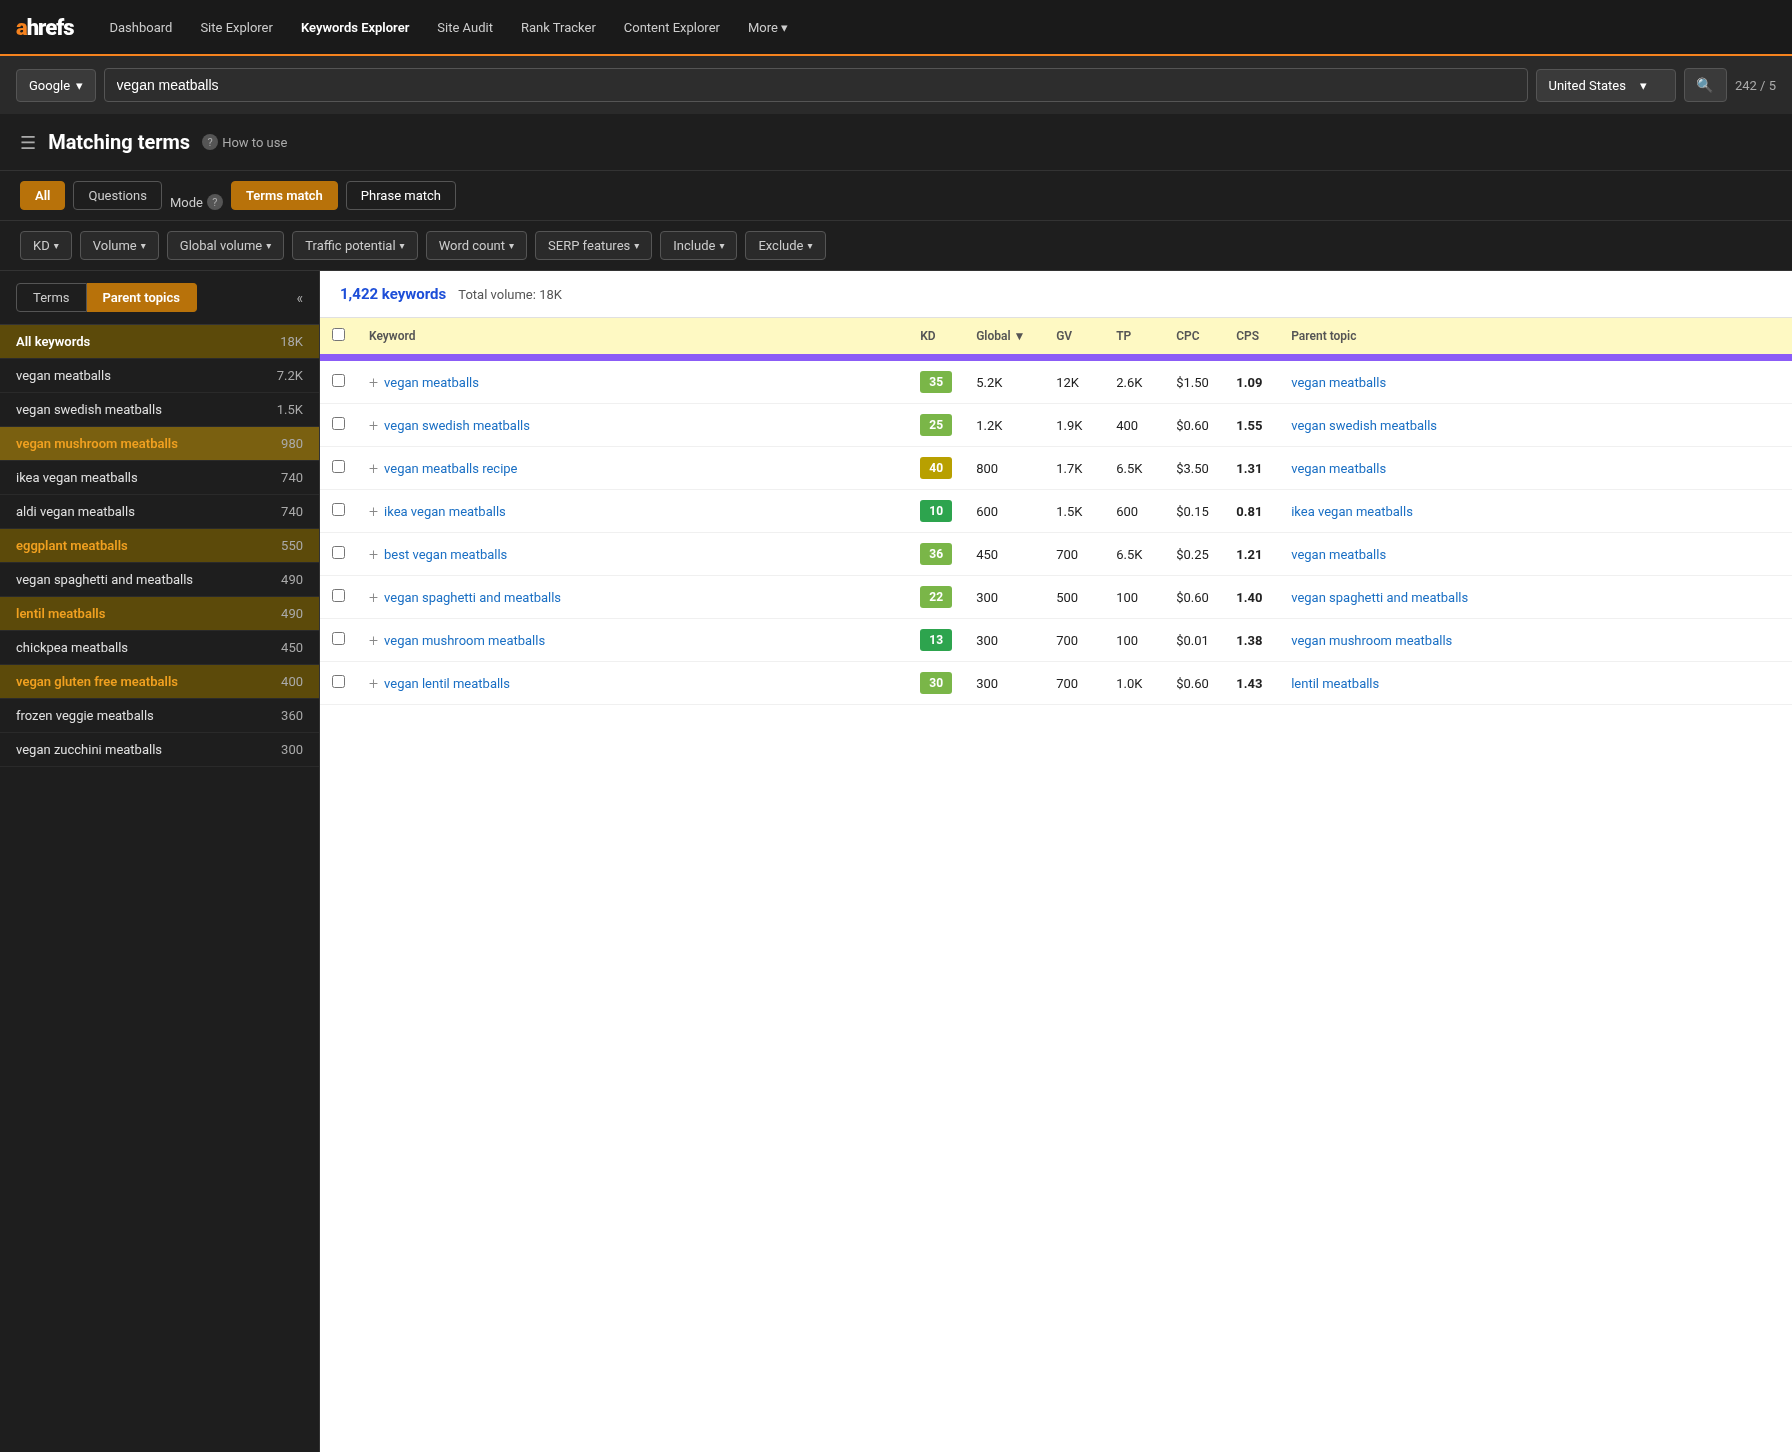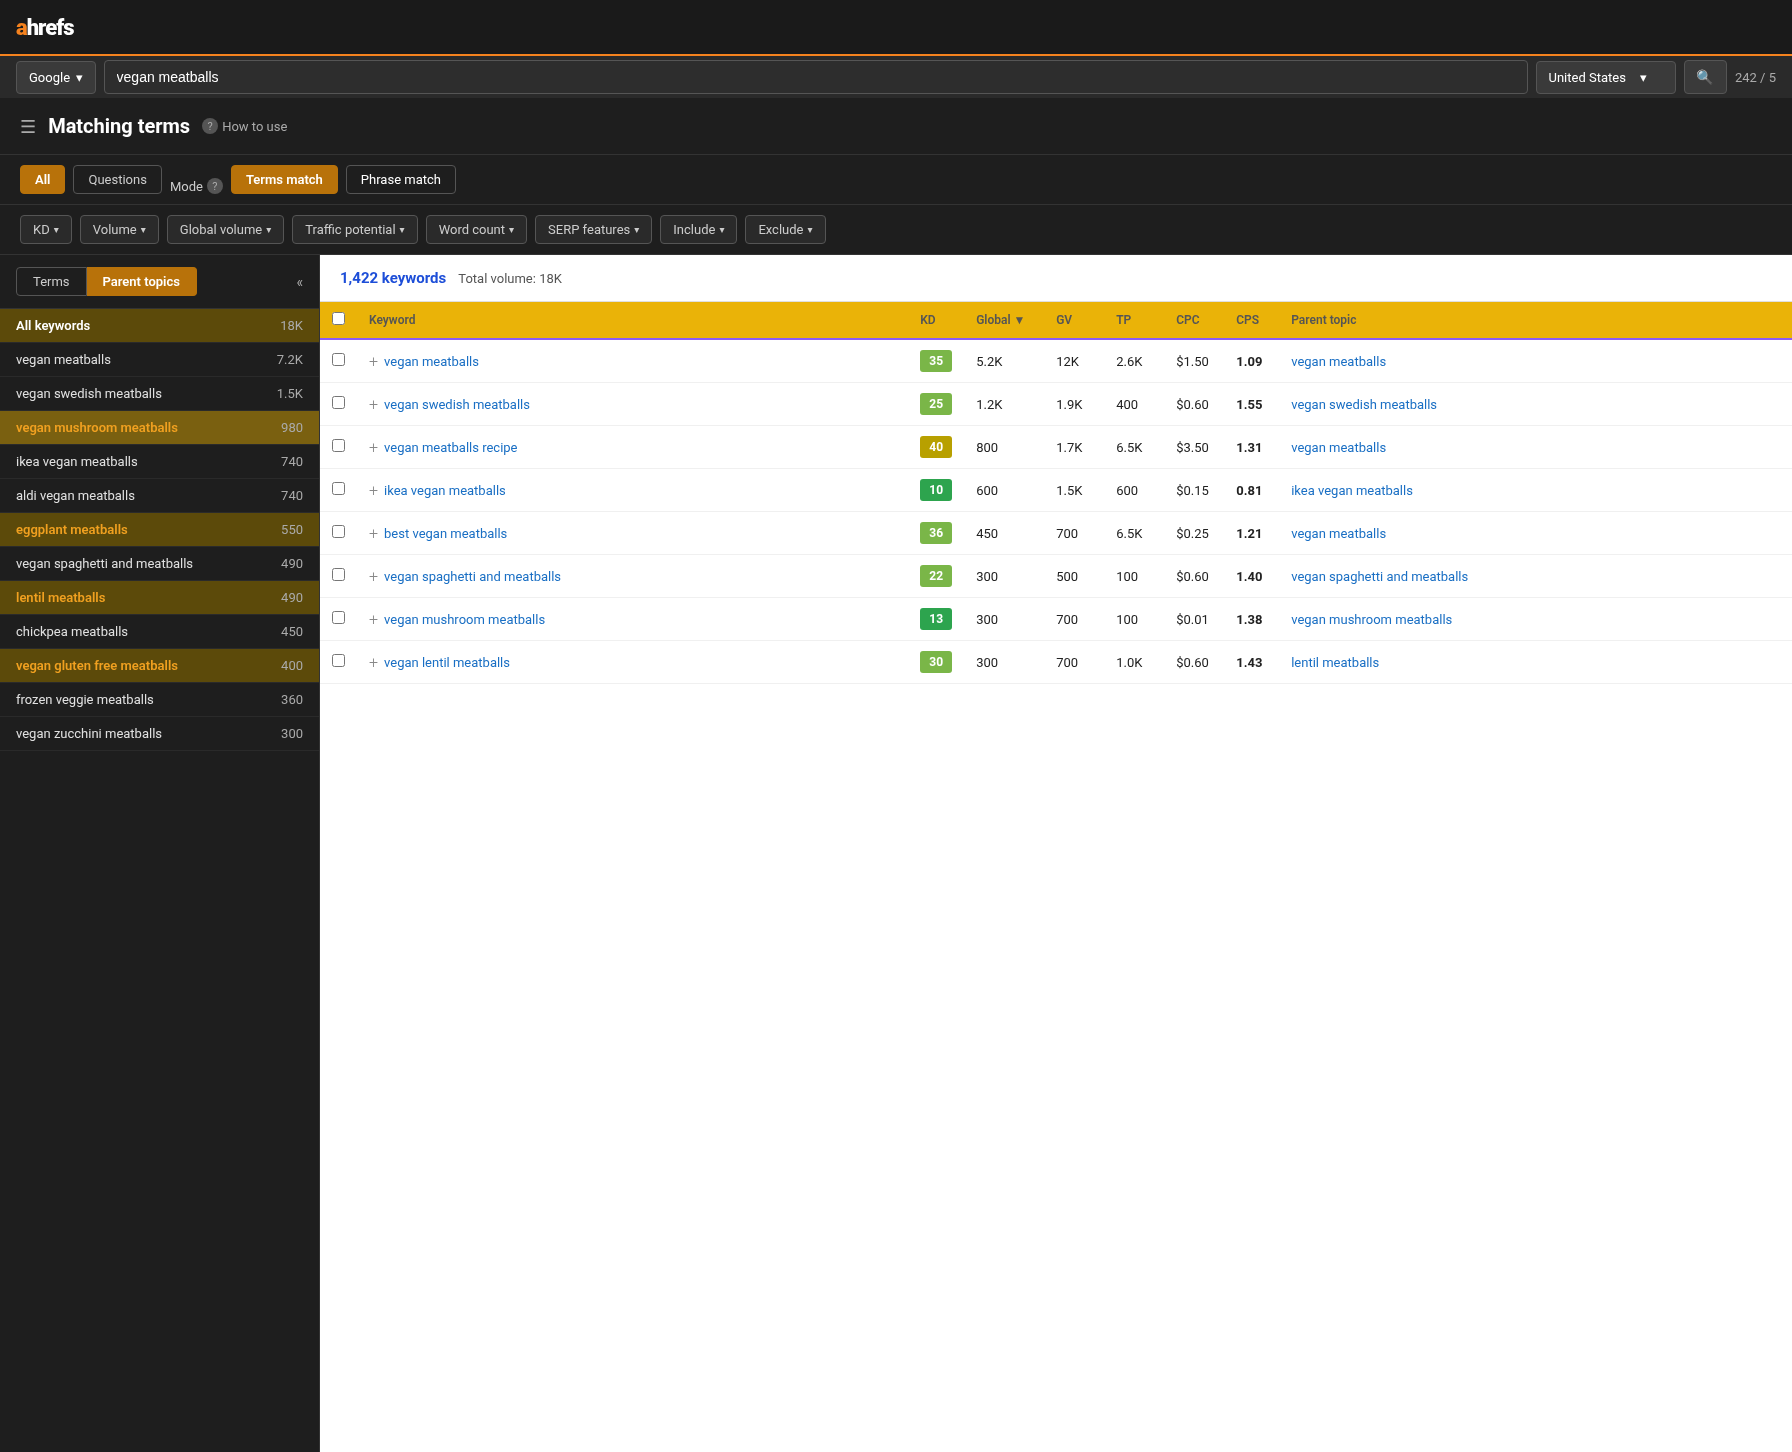--- a/index.html
+++ b/index.html
@@ -8,21 +8,21 @@
     
     .top-nav { background: #1a1a1a; display: flex; align-items: center; padding: 0 16px; height: 56px; border-bottom: 2px solid #f5821e; }
     .logo { color: #f5821e; font-size: 22px; font-weight: 900; margin-right: 24px; letter-spacing: -1px; }
     .logo span { color: #fff; }
     .nav-links { display: flex; gap: 4px; }
     .nav-link { color: #ccc; padding: 8px 12px; cursor: pointer; border-radius: 4px; font-size: 13px; white-space: nowrap; }
     .nav-link.active { color: #fff; font-weight: 600; }
     .nav-link.more { display: flex; align-items: center; gap: 4px; }
 
     
-    .search-bar { background: #2a2a2a; padding: 4px 16px; display: flex; align-items: center; gap: 8px; justify-content: space-between; }
+    .search-bar { background: #2a2a2a; padding: 12px 16px; display: flex; align-items: center; gap: 8px; justify-content: space-between; }
     .search-engine-select { background: #3a3a3a; border: 1px solid #555; color: #fff; padding: 8px 12px; border-radius: 4px; font-size: 13px; cursor: pointer; display: flex; align-items: center; gap: 6px; }
     .search-input { flex: 1; background: #2d2d2d; border: 1px solid #555; color: #fff; padding: 8px 12px; border-radius: 4px; font-size: 14px; }
     .country-select { background: #3a3a3a; border: 1px solid #555; color: #fff; padding: 8px 12px; border-radius: 4px; font-size: 13px; cursor: pointer; display: flex; align-items: center; gap: 14px; min-width: 140px; }
     .search-btn { background: #3a3a3a; border: 1px solid #555; color: #fff; padding: 8px 12px; border-radius: 4px; cursor: pointer; }
     .results-count { color: #aaa; font-size: 13px; white-space: nowrap; }
 
     
     .content-header { background: #1e1e1e; padding: 16px 20px; display: flex; align-items: center; gap: 12px; border-bottom: 1px solid #333; }
     .menu-icon { cursor: pointer; font-size: 18px; color: #aaa; }
     .page-title { font-size: 20px; font-weight: 700; color: #fff; }
@@ -64,21 +64,21 @@
     .sidebar-item-count { font-size: 13px; color: #aaa; }
 
     
     .main-area { flex: 1; overflow-y: auto; background: #fff; color: #222; }
     .table-header-info { padding: 14px 20px; display: flex; align-items: center; gap: 12px; background: #fff; border-bottom: 1px solid #e0e0e0; }
     .keywords-count { font-size: 15px; font-weight: 700; color: #1d4ed8; }
     .total-volume { font-size: 13px; color: #555; }
 
     
     .data-table { width: 100%; border-collapse: collapse; }
-    .data-table th { background: #eab308; padding: 10px 12px; text-align: left; font-size: 12px; font-weight: 600; color: #555; border-bottom: 2px solid #8b5cf6; white-space: nowrap; }
+    .data-table th { background: #fef9c3; padding: 10px 12px; text-align: left; font-size: 12px; font-weight: 600; color: #555; border-bottom: 7px solid #8b5cf6; white-space: nowrap; }
     .data-table td { padding: 10px 12px; border-bottom: 1px solid #f0f0f0; font-size: 13px; vertical-align: middle; }
     .keyword-link { color: #1a6fc4; text-decoration: none; cursor: pointer; }
     .parent-topic-link { color: #1a6fc4; text-decoration: none; cursor: pointer; }
 
     .kd-badge { display: inline-flex; align-items: center; justify-content: center; width: 32px; height: 22px; border-radius: 3px; color: #fff; font-size: 12px; font-weight: 700; }
     .kd-green { background: #2da44e; }
     .kd-yellow-green { background: #7ab648; }
     .kd-yellow { background: #b8a000; }
 
     .row-actions { display: flex; align-items: center; gap: 6px; }
@@ -97,20 +97,29 @@
     
     ::-webkit-scrollbar { width: 6px; height: 6px; }
     ::-webkit-scrollbar-track { background: #2a2a2a; }
     ::-webkit-scrollbar-thumb { background: #555; border-radius: 3px; }
   </style>
 </head>
 <body>
 
 <nav class="top-nav">
   <div class="logo">a<span>hrefs</span></div>
+  <div class="nav-links">
+    <div class="nav-link">Dashboard</div>
+    <div class="nav-link">Site Explorer</div>
+    <div class="nav-link active">Keywords Explorer</div>
+    <div class="nav-link">Site Audit</div>
+    <div class="nav-link">Rank Tracker</div>
+    <div class="nav-link">Content Explorer</div>
+    <div class="nav-link more">More ▾</div>
+  </div>
 </nav>
 
 <div class="search-bar">
   <div class="search-engine-select">
     <span>Google</span>
     <span>▾</span>
   </div>
   <input type="text" class="search-input" value="vegan meatballs" style="">
   <div class="country-select">
     <span>United States</span>

